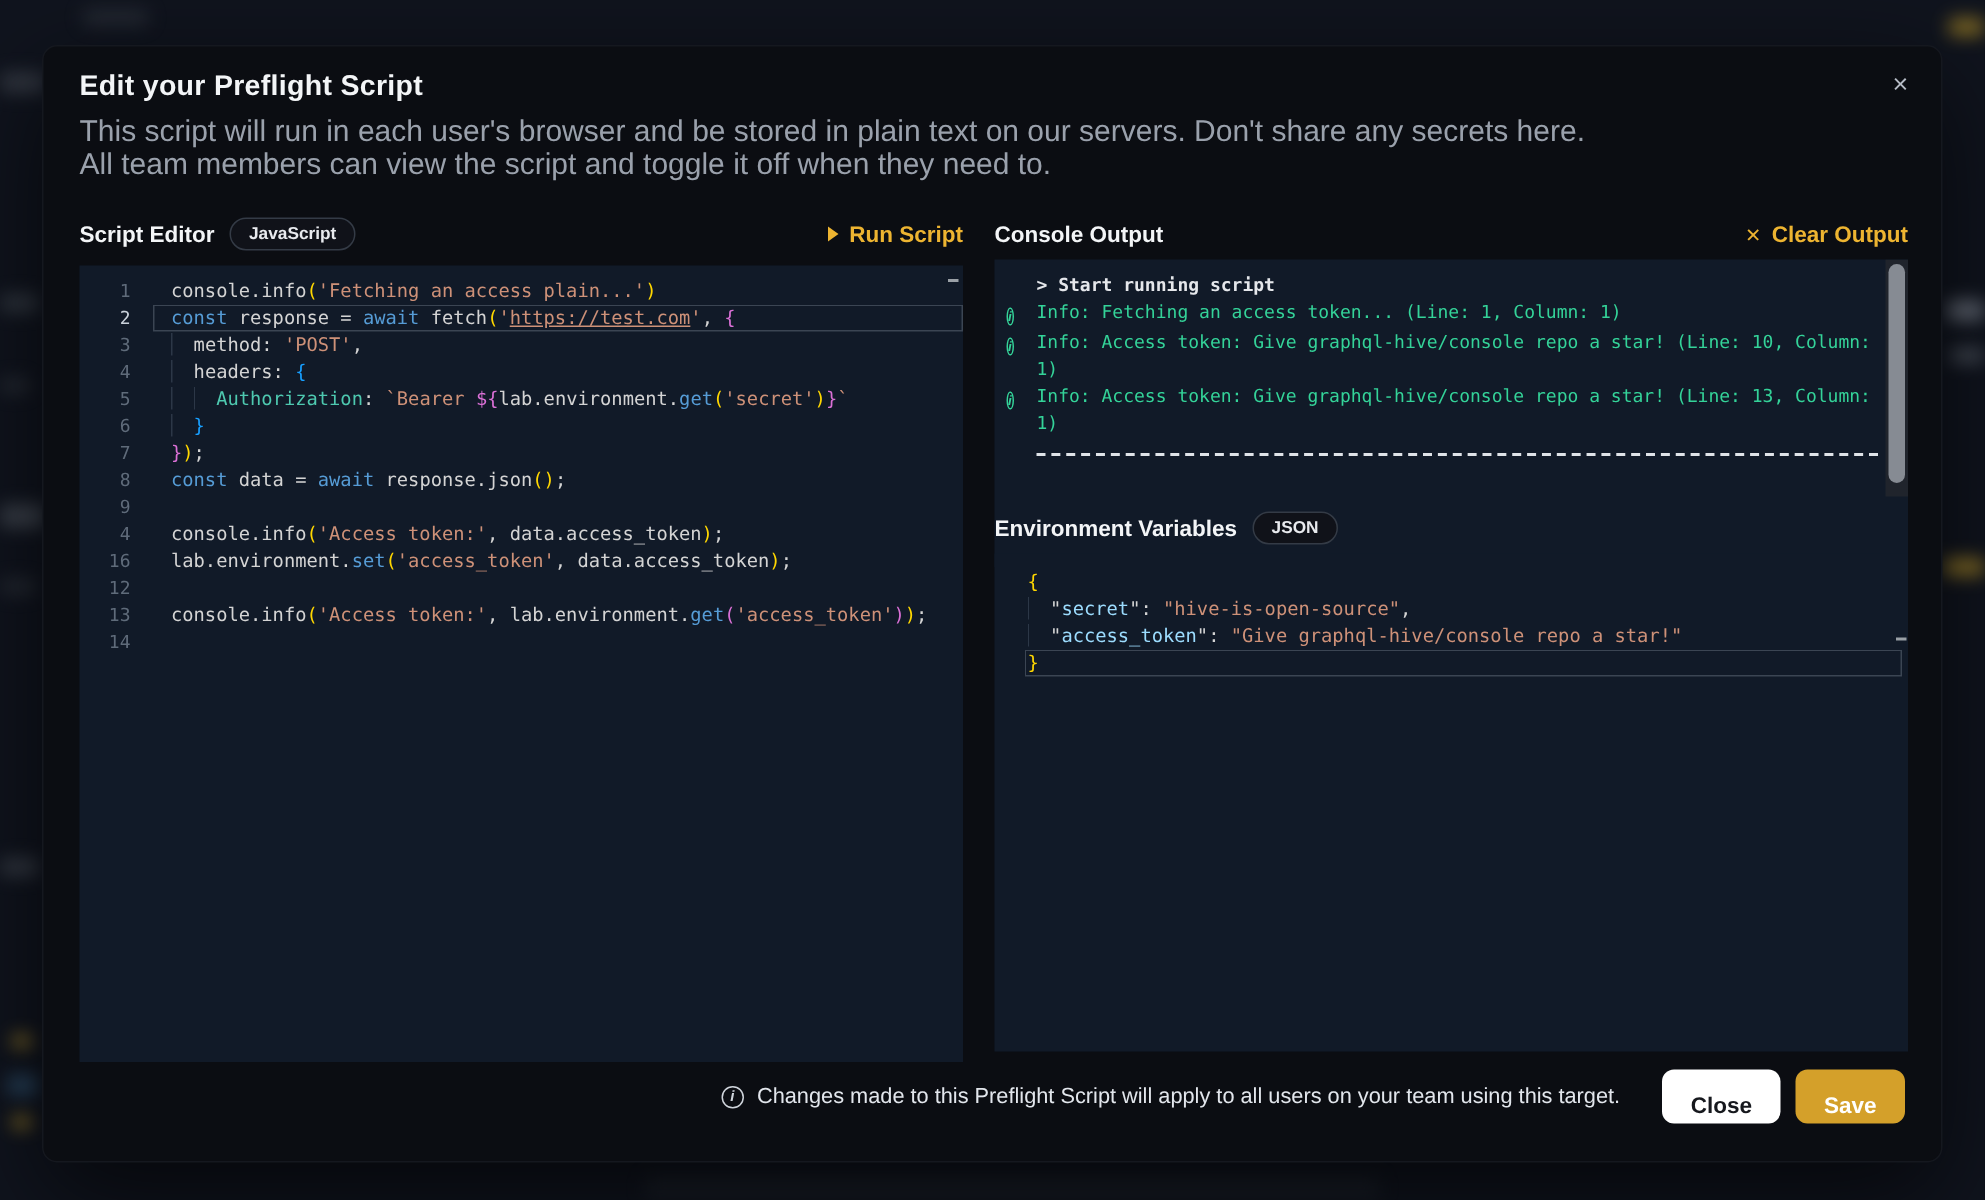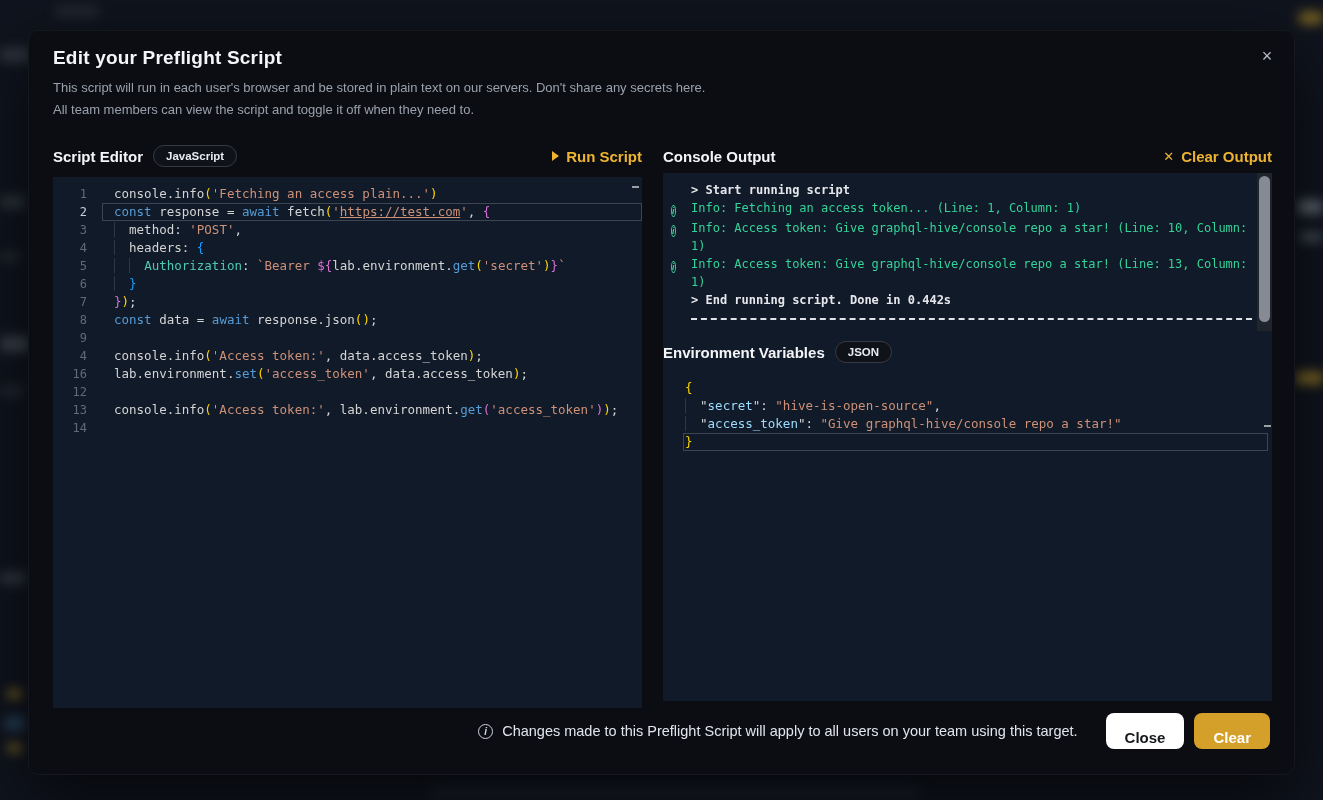--- a/index.html
+++ b/index.html
@@ -9,21 +9,21 @@
   .backdrop { position:absolute; inset:0; background:#10141e; }
   .blob { position:absolute; filter:blur(6px); border-radius:4px; opacity:.8; }
 
   
   .modal { position:absolute; left:28px; top:30px; width:1267px; height:745px;
            background:#0b0d12; border-radius:10px; box-shadow:0 24px 70px rgba(0,0,0,.65);
            border:1px solid #15181f; }
   .m-close { position:absolute; top:12px; right:14px; width:26px; height:26px; color:#b6bcc6;
              font-size:18px; line-height:26px; text-align:center; cursor:pointer; }
   .m-title { position:absolute; left:24px; top:16px; font-size:19px; font-weight:700; color:#f3f5f7; letter-spacing:.2px; }
-  .m-desc  { position:absolute; left:24px; top:46px; font-size:13px; line-height:22px; color:#9aa1ac; }
+  .m-desc  { position:absolute; left:24px; top:46px; font-size:20px; line-height:22px; color:#9aa1ac; }
 
   .sec-head { position:absolute; height:30px; display:flex; align-items:center; }
   .sec-title { font-size:15px; font-weight:700; color:#f3f5f7; }
   .pill { margin-left:10px; font-size:11.5px; font-weight:700; color:#e8eaee;
           border:1px solid #343b46; border-radius:999px; padding:4px 12px; background:#101219; }
   .head-action { margin-left:auto; display:flex; align-items:center; gap:7px;
                  color:var(--accent,#edb431); font-size:15px; font-weight:600; cursor:pointer; }
   .play-tri { width:0; height:0; border-left:7px solid var(--accent,#edb431);
               border-top:5px solid transparent; border-bottom:5px solid transparent; }
   .x-glyph { font-size:13px; font-weight:400; }
@@ -163,21 +163,20 @@
         <div class="console-row info">
           <span class="c-icon-cell"><span class="info-badge">i</span></span>
           <span class="c-text">Info: Access token: Give graphql-hive/console repo a star! (Line: 10, Column: 1)</span>
         </div>
         <div class="console-row info">
           <span class="c-icon-cell"><span class="info-badge">i</span></span>
           <span class="c-text">Info: Access token: Give graphql-hive/console repo a star! (Line: 13, Column: 1)</span>
         </div>
         <div class="console-row log">
           <span class="c-icon-cell"></span>
-          <span class="c-text">&gt; End running script. Done in 0.442s</span>
         </div>
         <div class="console-rule"></div>
       </div>
     <div class="console-scrollbar">
       <div class="console-thumb"></div>
     </div>
   </div>
 
   <div class="sec-head" style="left:634px;top:306px;width:609px;">
     <span class="sec-title">Environment Variables</span>
@@ -191,16 +190,16 @@
       <div class="env-row"><span class="env-code"><span class="tk-ind">  </span><span class="tk-pl">"</span><span class="tk-key">access_token</span><span class="tk-pl">": </span><span class="tk-str">"Give graphql-hive/console repo a star!"</span></span></div>
       <div class="env-row active"><span class="env-code"><span class="tk-b1">}</span></span></div>
     </div>
 
   <div class="footer">
     <span class="footer-note">
       <span class="note-i">i</span>
       <span>Changes made to this Preflight Script will apply to all users on your team using this target.</span>
     </span>
     <button class="btn btn-close">Close</button>
-    <button class="btn btn-save">Clear</button>
+    <button class="btn btn-save">Save</button>
   </div>
 
 </div>
 
 </body></html>

